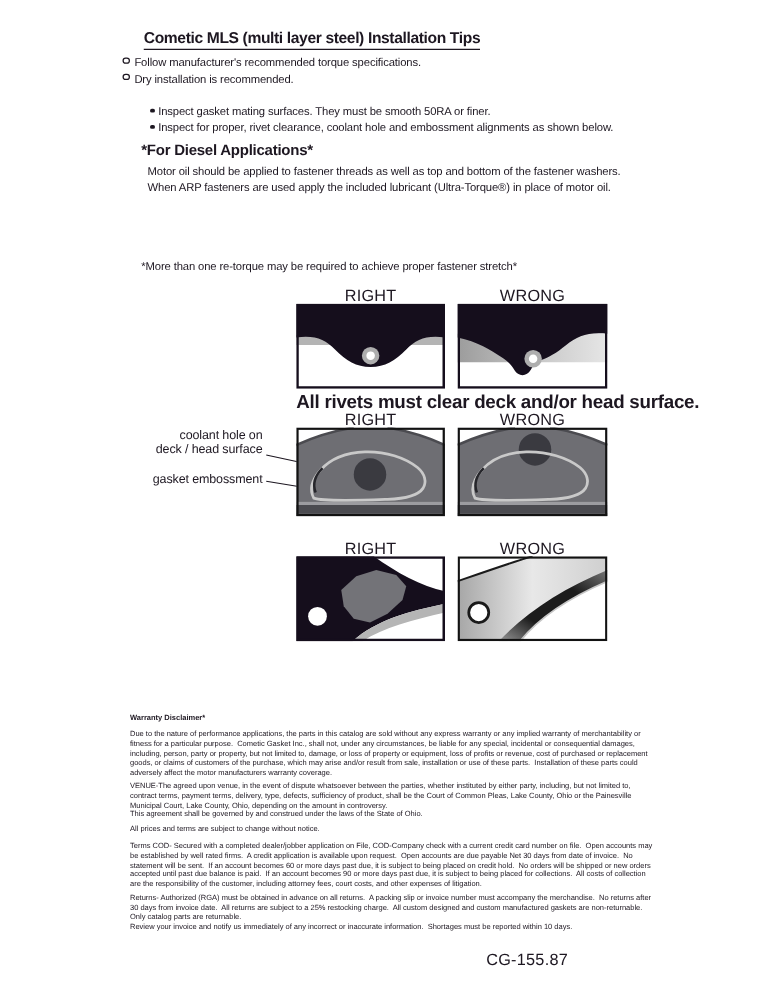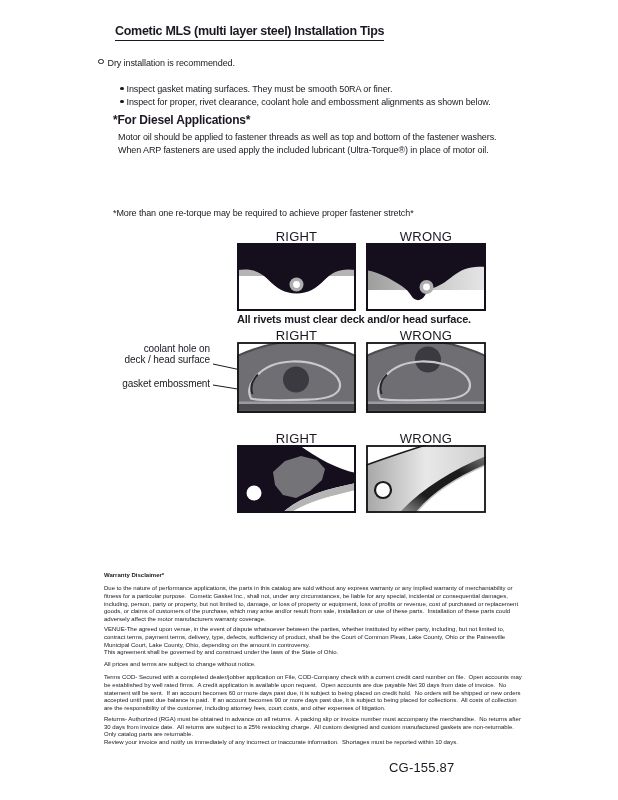--- a/index.html
+++ b/index.html
@@ -7,40 +7,43 @@
         font-family:"Liberation Sans", sans-serif;color:#1d1721;}
   .abs{position:absolute;}
   .pre{white-space:pre;}
   .preline{white-space:pre-line;}
   .title{font-size:12.5px;font-weight:bold;letter-spacing:-0.3px;
          border-bottom:1.5px solid #1d1721;padding-bottom:1.5px;display:inline-block;}
   .body{font-size:9px;line-height:13px;letter-spacing:-0.1px;}
   .para{font-size:9px;line-height:13.2px;letter-spacing:-0.1px;}
   .h2{font-size:12px;font-weight:bold;letter-spacing:-0.2px;}
   .rw{font-size:13px;letter-spacing:0.2px;text-align:center;}
-  .cap{font-size:11px;font-weight:bold;letter-spacing:-0.2px;}
+  .cap{font-size:15px;font-weight:bold;letter-spacing:-0.2px;}
   .ann{font-size:10px;line-height:11px;text-align:right;letter-spacing:-0.1px;}
   .tinyh{font-size:6px;font-weight:bold;}
   .tiny{font-size:6px;line-height:7.75px;letter-spacing:0;}
   .pagenum{font-size:13px;letter-spacing:0.2px;}
   .omark{display:inline-block;width:3.5px;height:3.5px;border:1px solid #1d1721;border-radius:50%;
          margin-right:4px;vertical-align:2px;}
   .bmark{display:inline-block;width:3.5px;height:3.5px;background:#1d1721;border-radius:50%;
          margin-right:3px;vertical-align:2px;}
   svg{display:block;}
 </style>
 </head>
 <body>
 
 <div class="page">
 
   <div class="abs" style="left:115px;top:21px;">
     <span class="title">Cometic MLS (multi layer steel) Installation Tips</span>
   </div>
 
+  <div class="abs body" style="left:98px;top:44px;">
+    <span class="omark"></span><span>Follow manufacturer's recommended torque specifications.</span>
+  </div>
   <div class="abs body" style="left:98px;top:57px;">
     <span class="omark"></span><span>Dry installation is recommended.</span>
   </div>
   <div class="abs body" style="left:120px;top:83px;">
     <span class="bmark"></span><span>Inspect gasket mating surfaces.  They must be smooth 50RA or finer.</span>
   </div>
   <div class="abs body" style="left:120px;top:96px;">
     <span class="bmark"></span><span>Inspect for proper, rivet clearance, coolant hole and embossment alignments as shown below.</span>
   </div>
 

